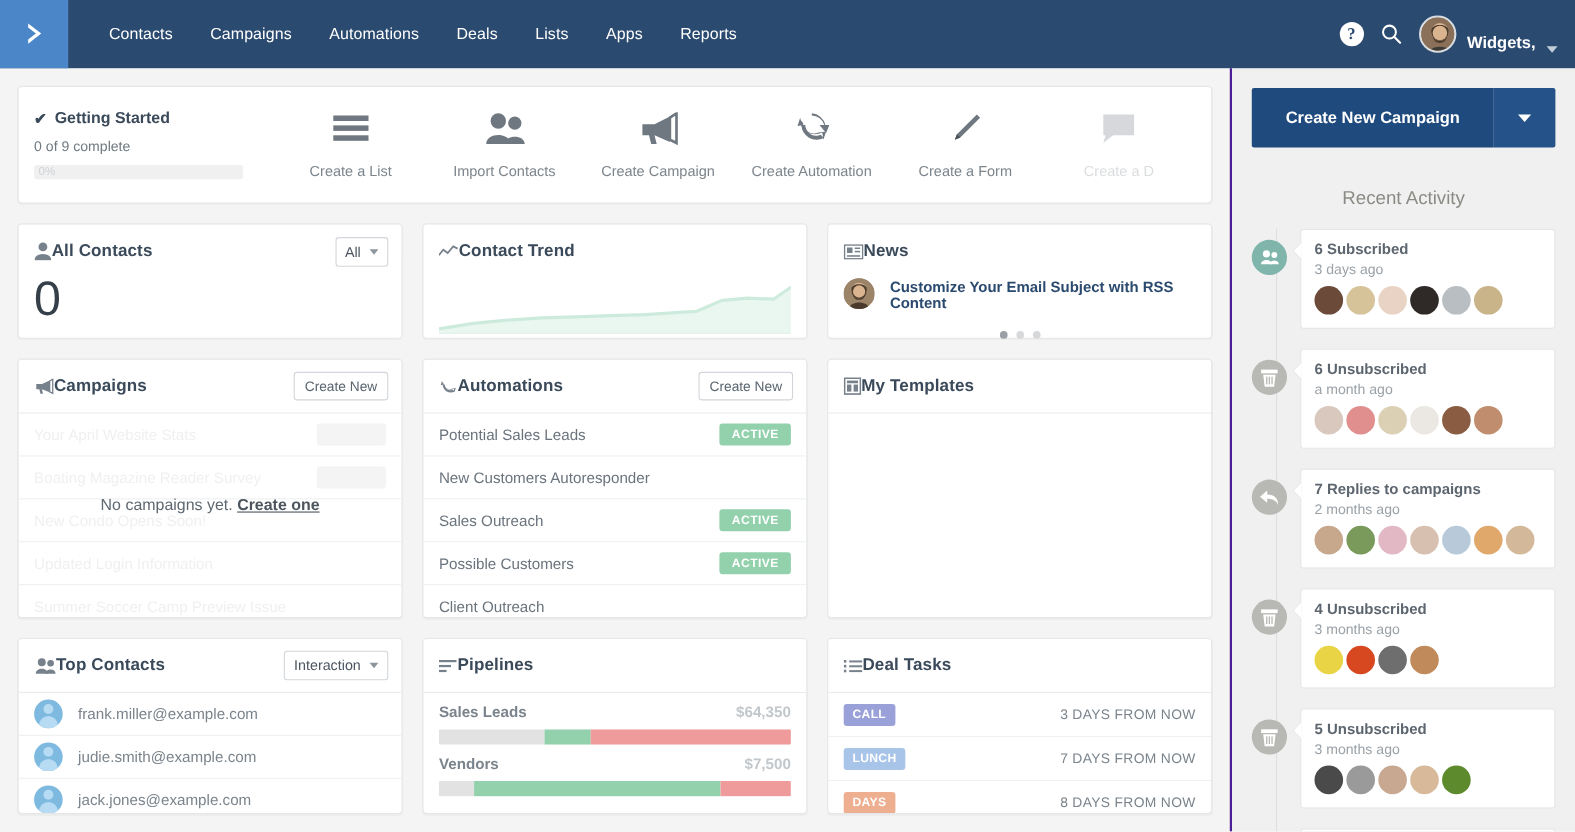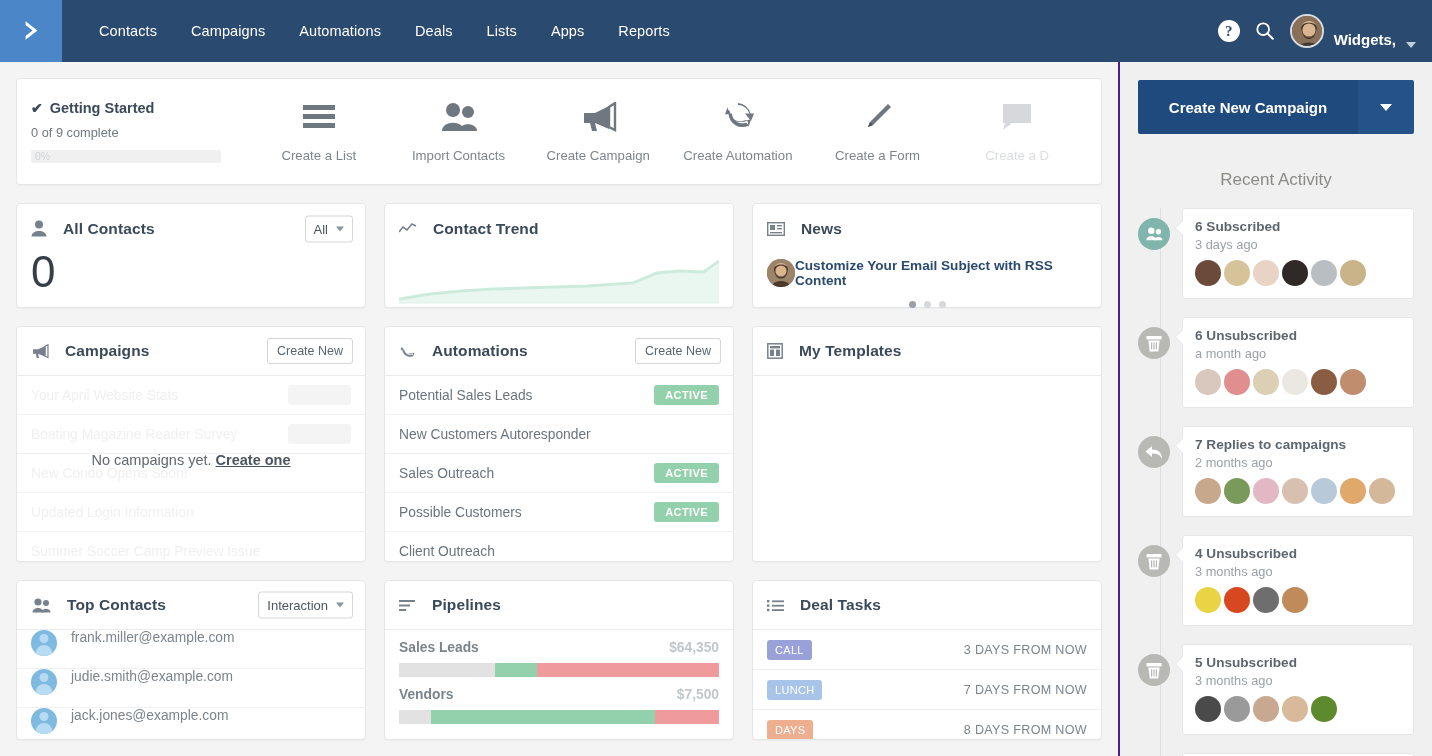--- a/index.html
+++ b/index.html
@@ -76,21 +76,21 @@
     border-radius: 4px;
     box-shadow: 0 1px 1px rgba(0,0,0,.03);
   }
   .card-head {
     height: 49px; display: flex; align-items: center;
     padding: 0 14px; border-bottom: 1px solid #ebecee;
     position: relative;
   }
   .card-title {
     font-size: 15.5px; font-weight: bold; color: #3b4a5a;
-    margin-left: 16px; letter-spacing: .1px;
+    margin-left: 0; letter-spacing: .1px;
   }
   .card-head-icon { color: #77818c; display: flex; align-items: center; }
   .head-btn {
     position: absolute; right: 12px; top: 50%; transform: translateY(-50%);
     border: 1px solid #d2d6da; background: #fff; border-radius: 3px;
     font-size: 12.5px; color: #5a6570; padding: 5px 9px; cursor: pointer;
     font-family: "Liberation Sans", sans-serif;
   }
   .head-select {
     position: absolute; right: 12px; top: 50%; transform: translateY(-50%);
@@ -127,21 +127,21 @@
   .gs-label { font-size: 13.2px; color: #7d858c; white-space: nowrap; }
   .gs-ico { height: 34px; display: flex; align-items: center; justify-content: center; color: #6f7780; }
 
   
   .row { display: flex; gap: 18px; margin-top: 18px; }
   .col { flex: 1; }
   .stat-card { height: 105px; }
   .stat-head { height: 49px; display: flex; align-items: center; padding: 0 14px; position: relative; }
   .stat-big { font-size: 44px; font-weight: normal; color: #353f49; padding: 0 14px; line-height: 38px; }
   .trend-wrap { height: 56px; padding: 0 14px 0 14px; position: relative; }
-  .news-row { display: flex; align-items: center; padding: 0 14px; height: 40px; }
+  .news-row { display: flex; align-items: flex-start; gap: 14px; padding: 0 14px; height: 40px; }
   .news-avatar {
     width: 28px; height: 28px; border-radius: 50%;
     background: #8d7a66; overflow: hidden; flex: 0 0 28px;
   }
   .news-link { font-size: 13.6px; color: #2b4a6f; font-weight: bold; cursor: pointer; }
   .dots { display: flex; gap: 8px; justify-content: center; margin-top: 8px; }
   .dot { width: 7px; height: 7px; border-radius: 50%; background: #d6d8da; cursor: pointer; }
   .dot.active { background: #9aa0a6; }
 
   
@@ -163,21 +163,21 @@
   }
   .empty-overlay {
     position: absolute; left: 0; right: 0; top: 125px;
     text-align: center; font-size: 14.5px; color: #5f6871;
   }
   .empty-overlay a { color: #4c555e; font-weight: bold; text-decoration: underline; cursor: pointer; }
 
   
   .bottom-card { height: 160px; overflow: hidden; }
   .contact-row {
-    height: 39px; display: flex; align-items: flex-start; gap: 14px;
+    height: 39px; display: flex; align-items: center; gap: 14px;
     padding: 0 14px; border-bottom: 1px solid #eef0f1;
     font-size: 13.8px; color: #7b848c;
   }
   .contact-av {
     width: 26px; height: 26px; border-radius: 50%;
     background: #7eb9e0; position: relative; overflow: hidden; flex: 0 0 26px;
   }
   .contact-av::before {
     content: ""; position: absolute; left: 50%; top: 4px;
     transform: translateX(-50%);
@@ -194,21 +194,21 @@
   .pipe-val { color: #c2c7cb; }
   .pipe-bar { height: 14px; margin-top: 8px; display: flex; border-radius: 1px; overflow: hidden; }
   .seg-gray { background: #e2e2e2; }
   .seg-green { background: #93d1ac; }
   .seg-red { background: #ef9b9b; }
   .task-row {
     height: 40px; display: flex; align-items: center; justify-content: space-between;
     padding: 0 14px; border-bottom: 1px solid #eef0f1;
   }
   .task-badge {
-    font-size: 11px; font-weight: normal; color: #fff;
+    font-size: 11px; font-weight: bold; color: #fff;
     padding: 4px 8px; border-radius: 3px; letter-spacing: .3px;
   }
   .task-when { font-size: 12.6px; color: #7b848c; letter-spacing: .3px; }
 
   
   .cnc-wrap { display: flex; height: 54px; }
   .cnc-main {
     flex: 1; background: #1f4a7d; color: #fff;
     font-size: 15px; font-weight: bold;
     display: flex; align-items: center; justify-content: center;

